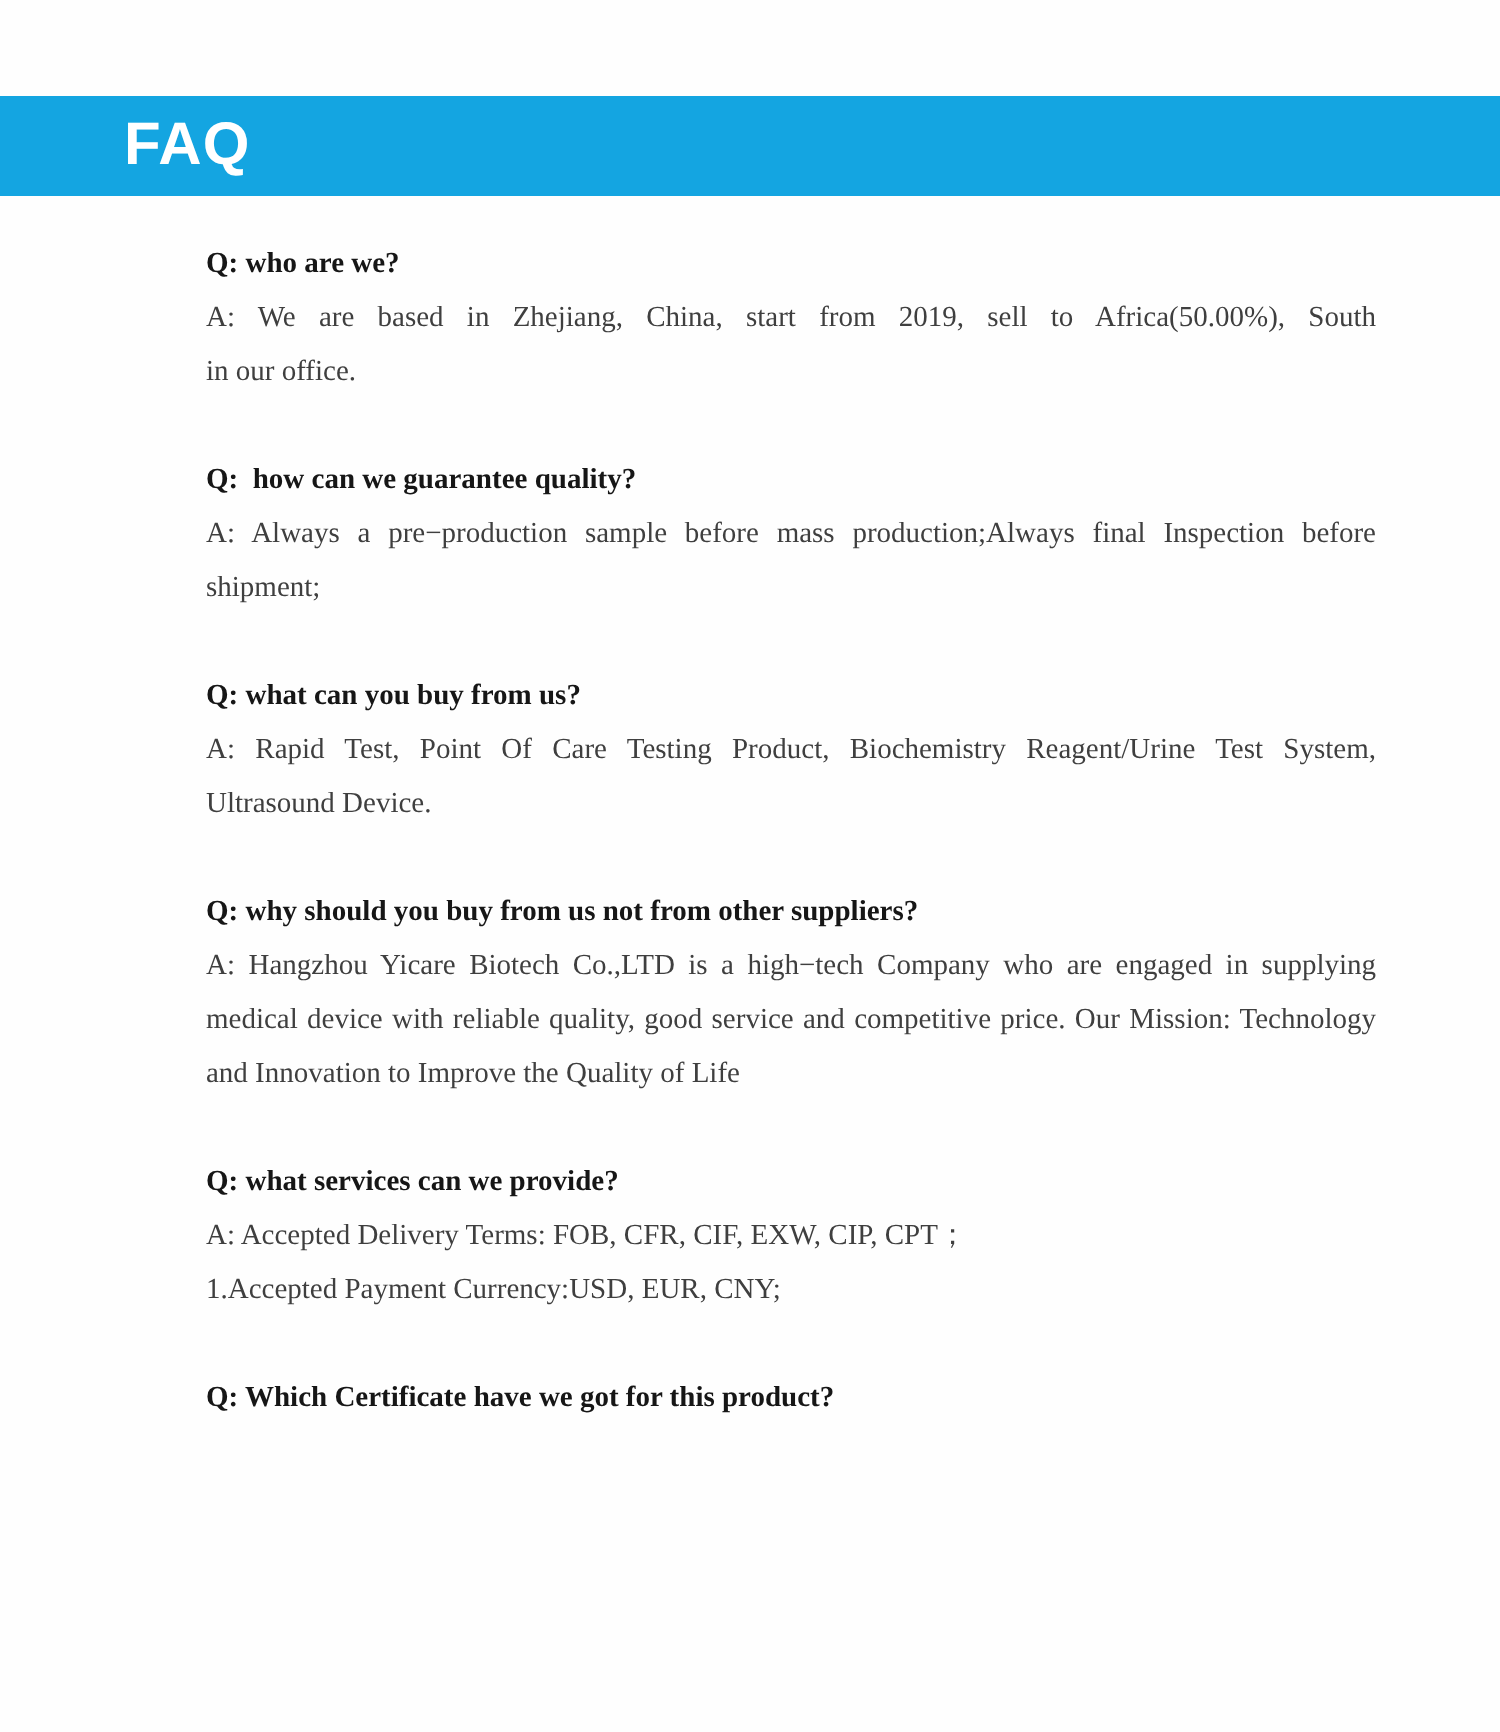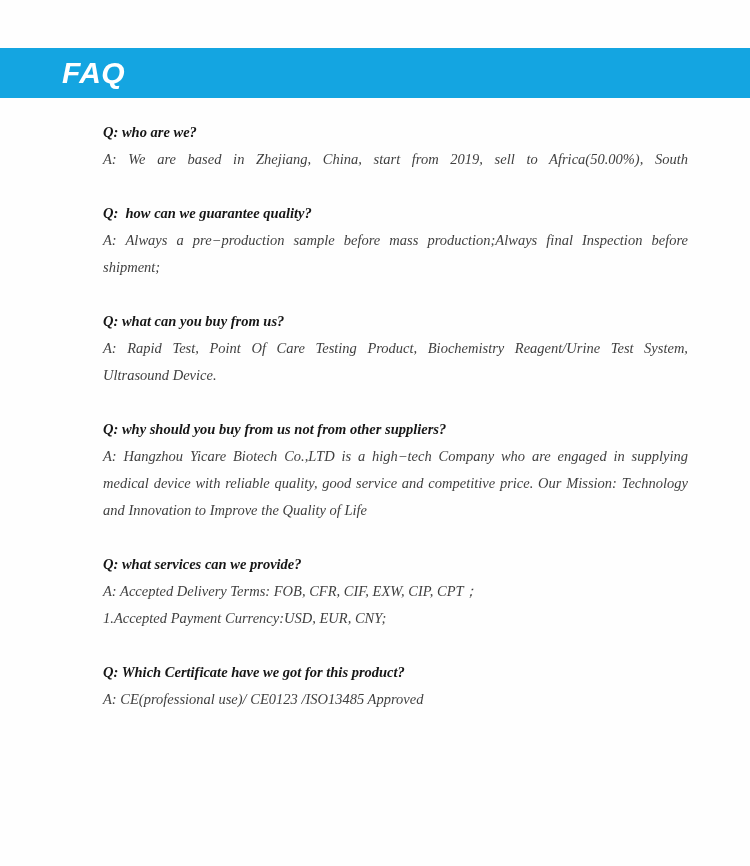--- a/index.html
+++ b/index.html
@@ -3,21 +3,20 @@
 <meta charset="utf-8">
 <style>
   html, body { margin: 0; padding: 0; background: #ffffff; }
   .page {
     position: relative;
     width: 750px;
     height: 866px;
     background: #fefefe;
     overflow: hidden;
     font-family: "Liberation Serif", "DejaVu Serif", serif;
-    font-style: italic;
   }
   .banner {
     margin-top: 48px;
     height: 50px;
     background: #14a5e1;
     display: flex;
     align-items: center;
     padding-left: 62px;
     box-sizing: border-box;
   }
@@ -56,20 +55,21 @@
 
   <div class="banner">
     <span class="banner-title">FAQ</span>
   </div>
 
   <div class="content">
 
     <div class="faq-section">
       <div class="q">Q: who are we?</div>
       <div class="line j">A: We are based in Zhejiang, China, start from 2019, sell to Africa(50.00%), South</div>
+      <div class="line">in our office.</div>
     </div>
 
     <div class="faq-section">
       <div class="q">Q:  how can we guarantee quality?</div>
       <div class="line j">A: Always a pre−production sample before mass production;Always final Inspection before</div>
       <div class="line">shipment;</div>
     </div>
 
     <div class="faq-section">
       <div class="q">Q: what can you buy from us?</div>
@@ -85,17 +85,16 @@
     </div>
 
     <div class="faq-section">
       <div class="q">Q: what services can we provide?</div>
       <div class="line">A: Accepted Delivery Terms: FOB, CFR, CIF, EXW, CIP, CPT；</div>
       <div class="line">1.Accepted Payment Currency:USD, EUR, CNY;</div>
     </div>
 
     <div class="faq-section">
       <div class="q">Q: Which Certificate have we got for this product?</div>
-      <div class="line">A: CE(professional use)/ CE0123 /ISO13485 Approved</div>
     </div>
 
   </div>
 </div>
 
 </body></html>

